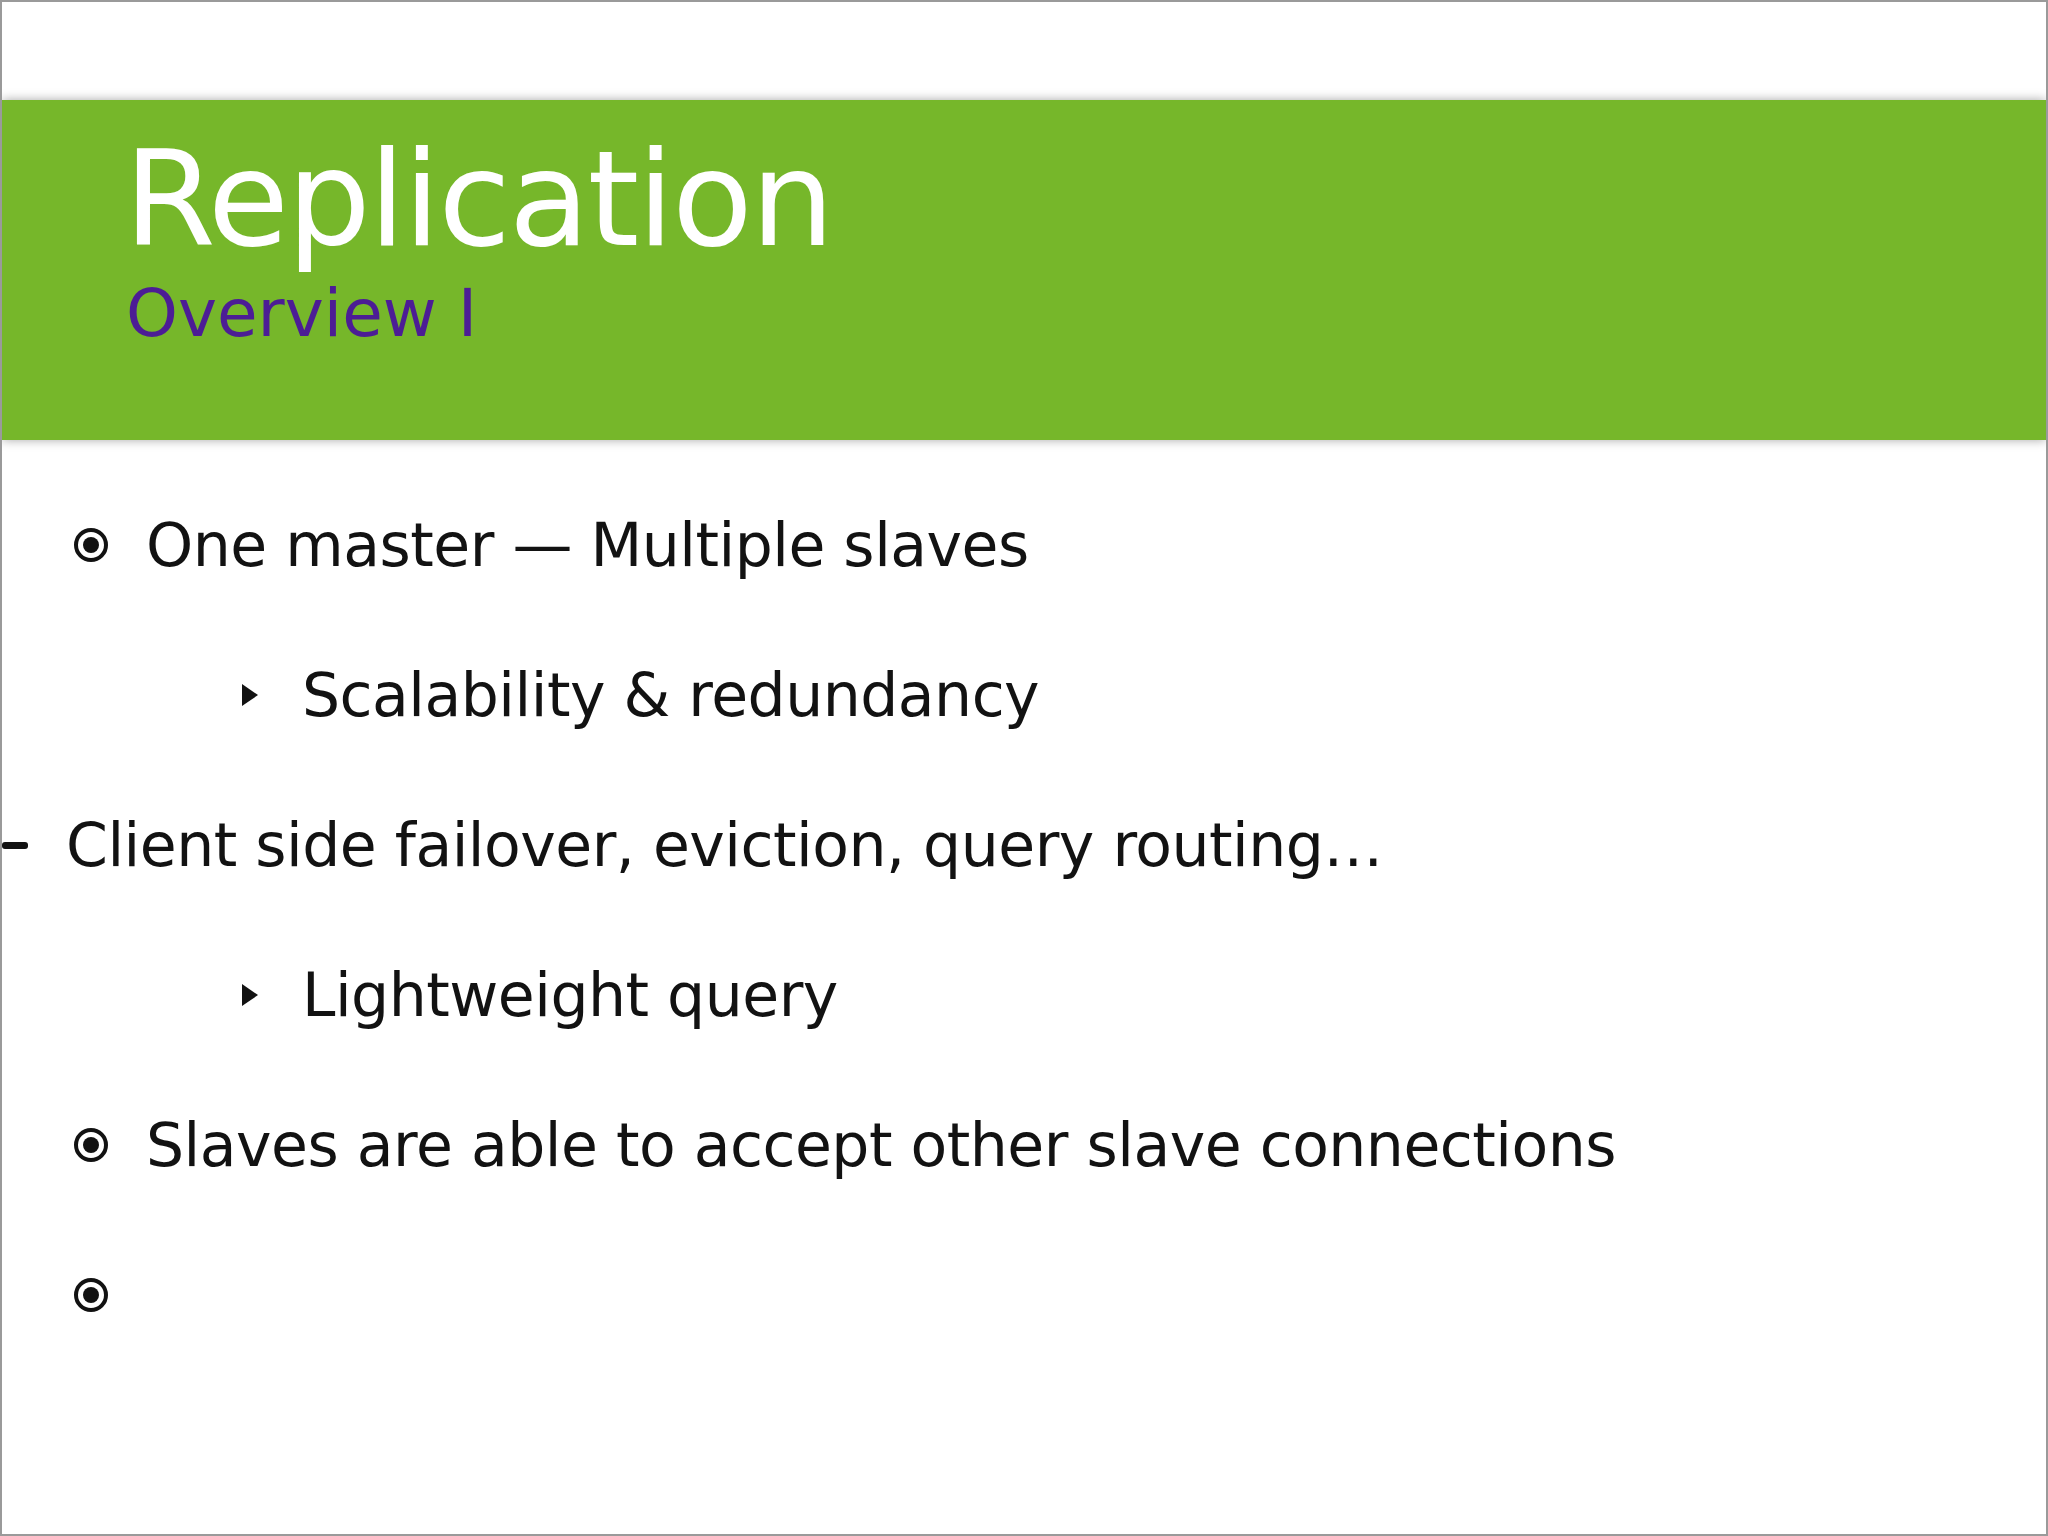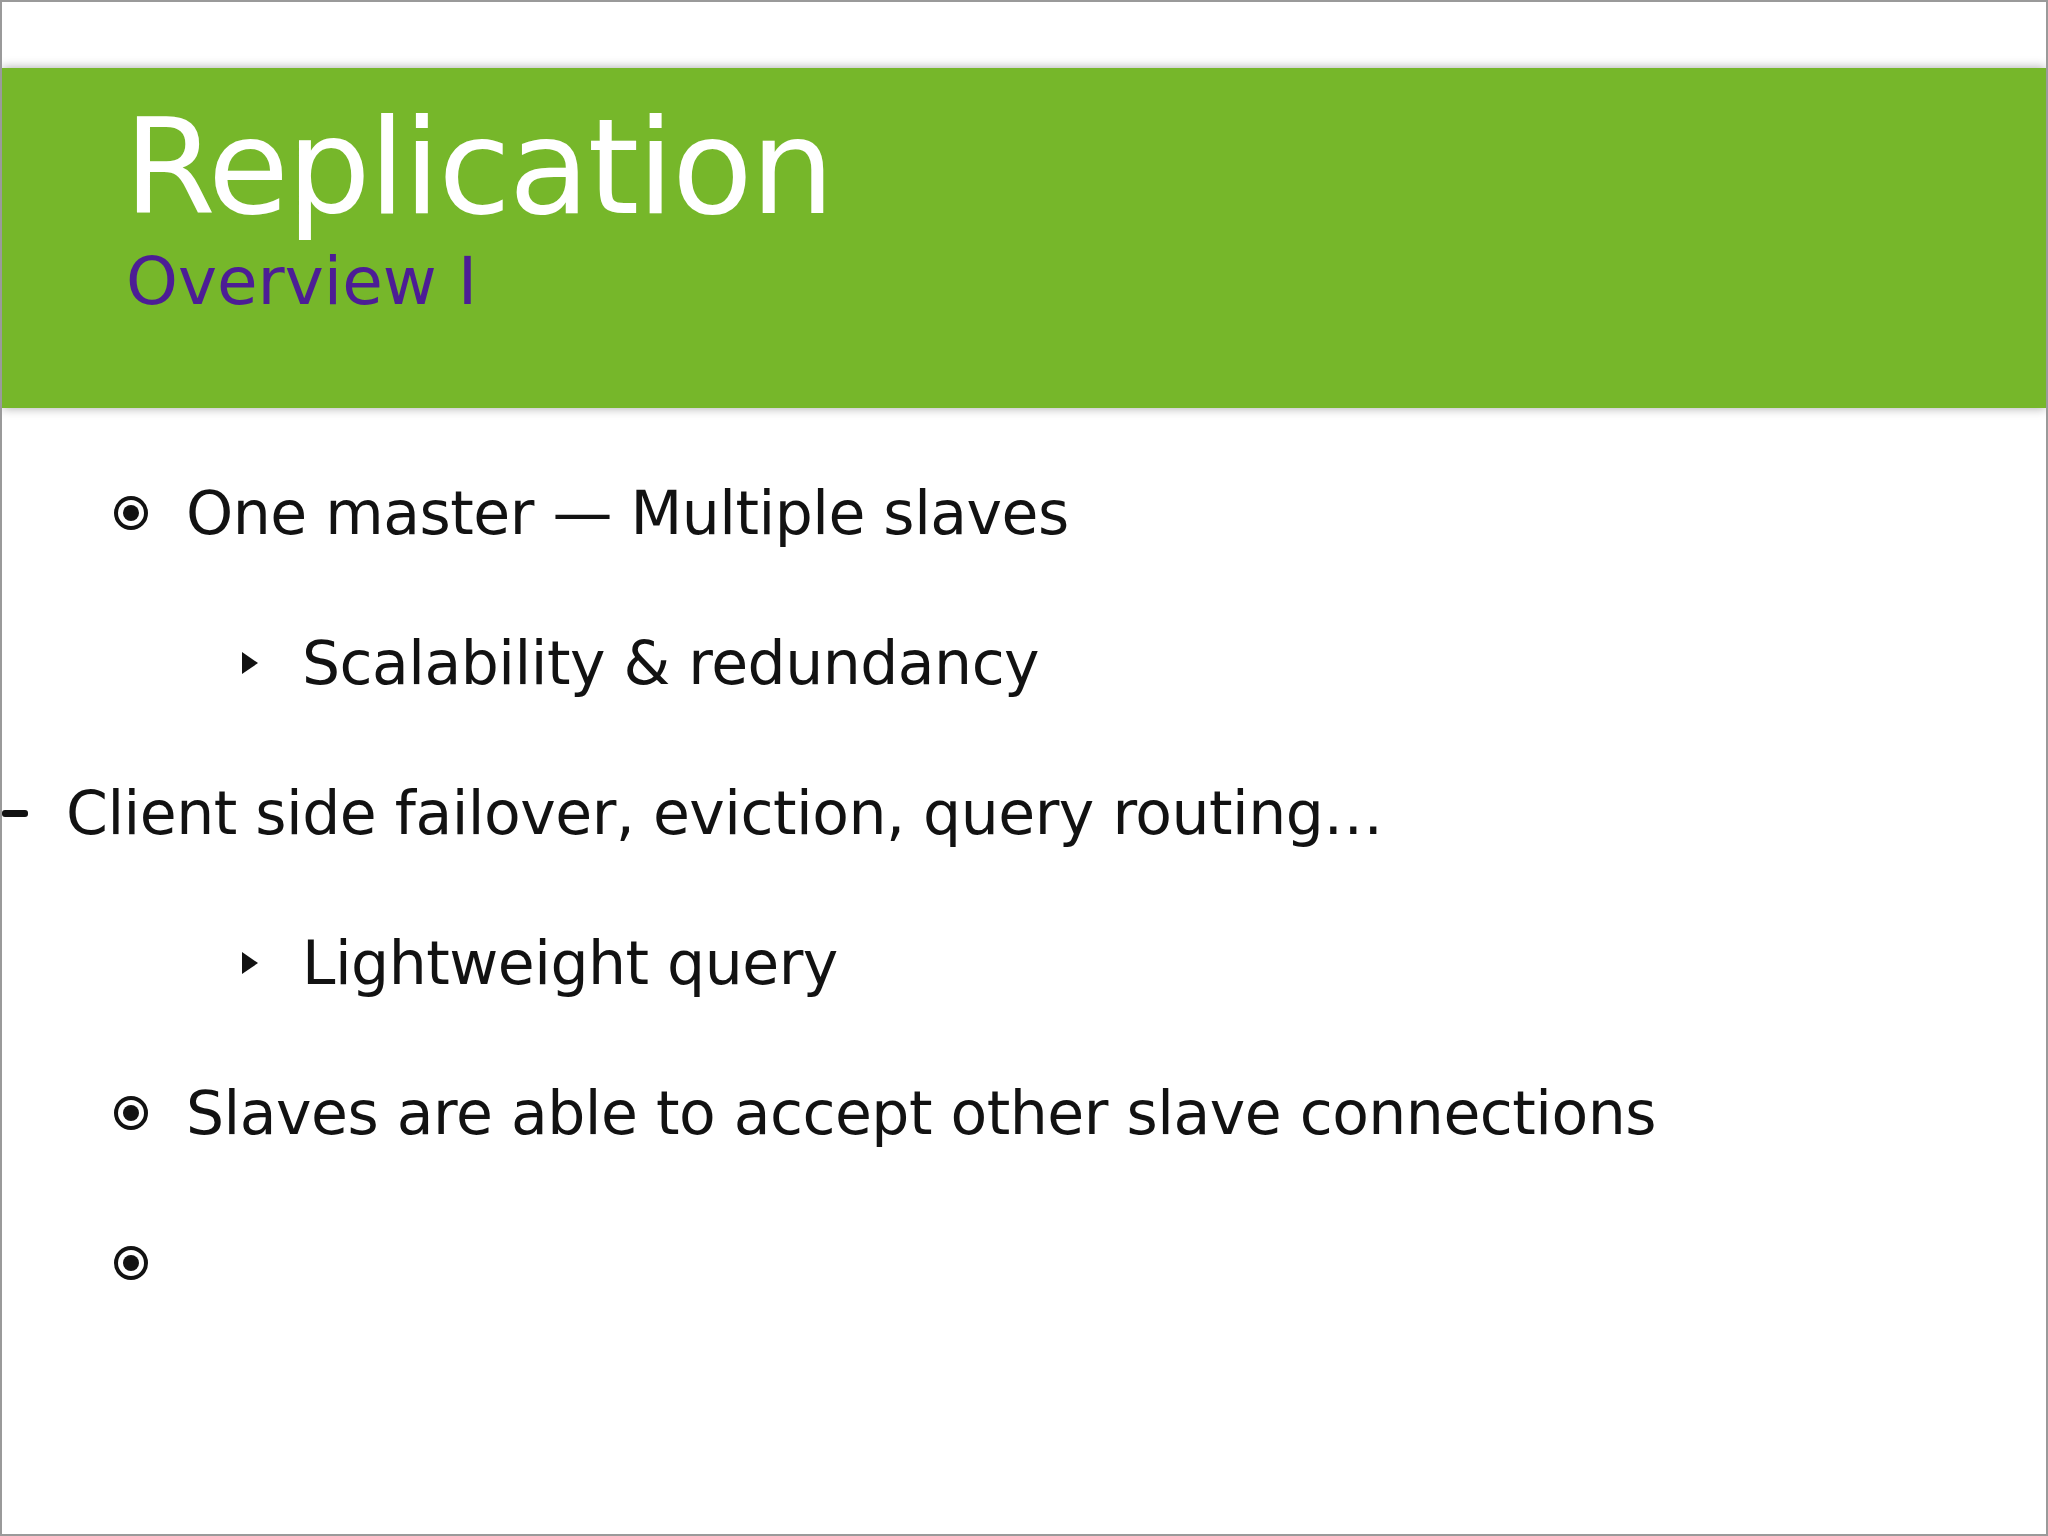--- a/index.html
+++ b/index.html
@@ -22,20 +22,21 @@
     background: #ffffff;
   }
   .header-band {
     box-sizing: border-box;
     height: 340px;
     background: #76b72a;
     padding: 26px 60px 0 122px;
     box-shadow: 0 0 10px rgba(0,0,0,0.35);
     position: relative;
     z-index: 2;
+    margin-top: 32px;
   }
   .slide-title {
     margin: 0;
     color: #ffffff;
     font-size: 132px;
     font-weight: 400;
     line-height: 1.12;
     letter-spacing: -2px;
     white-space: nowrap;
   }
@@ -53,21 +54,21 @@
   .row {
     height: 150px;
     display: flex;
     align-items: center;
     color: #121212;
     font-size: 60px;
     letter-spacing: -0.5px;
     white-space: nowrap;
   }
   .row .txt { display: inline-block; }
-  .lvl1 { padding-left: 112px; }
+  .lvl1 { padding-left: 72px; }
   .lvl2 { padding-left: 240px; }
   .lvl3 { }
 
   
   .b1 {
     flex: 0 0 auto;
     width: 34px;
     height: 34px;
     box-sizing: border-box;
     border: 4px solid #121212;

